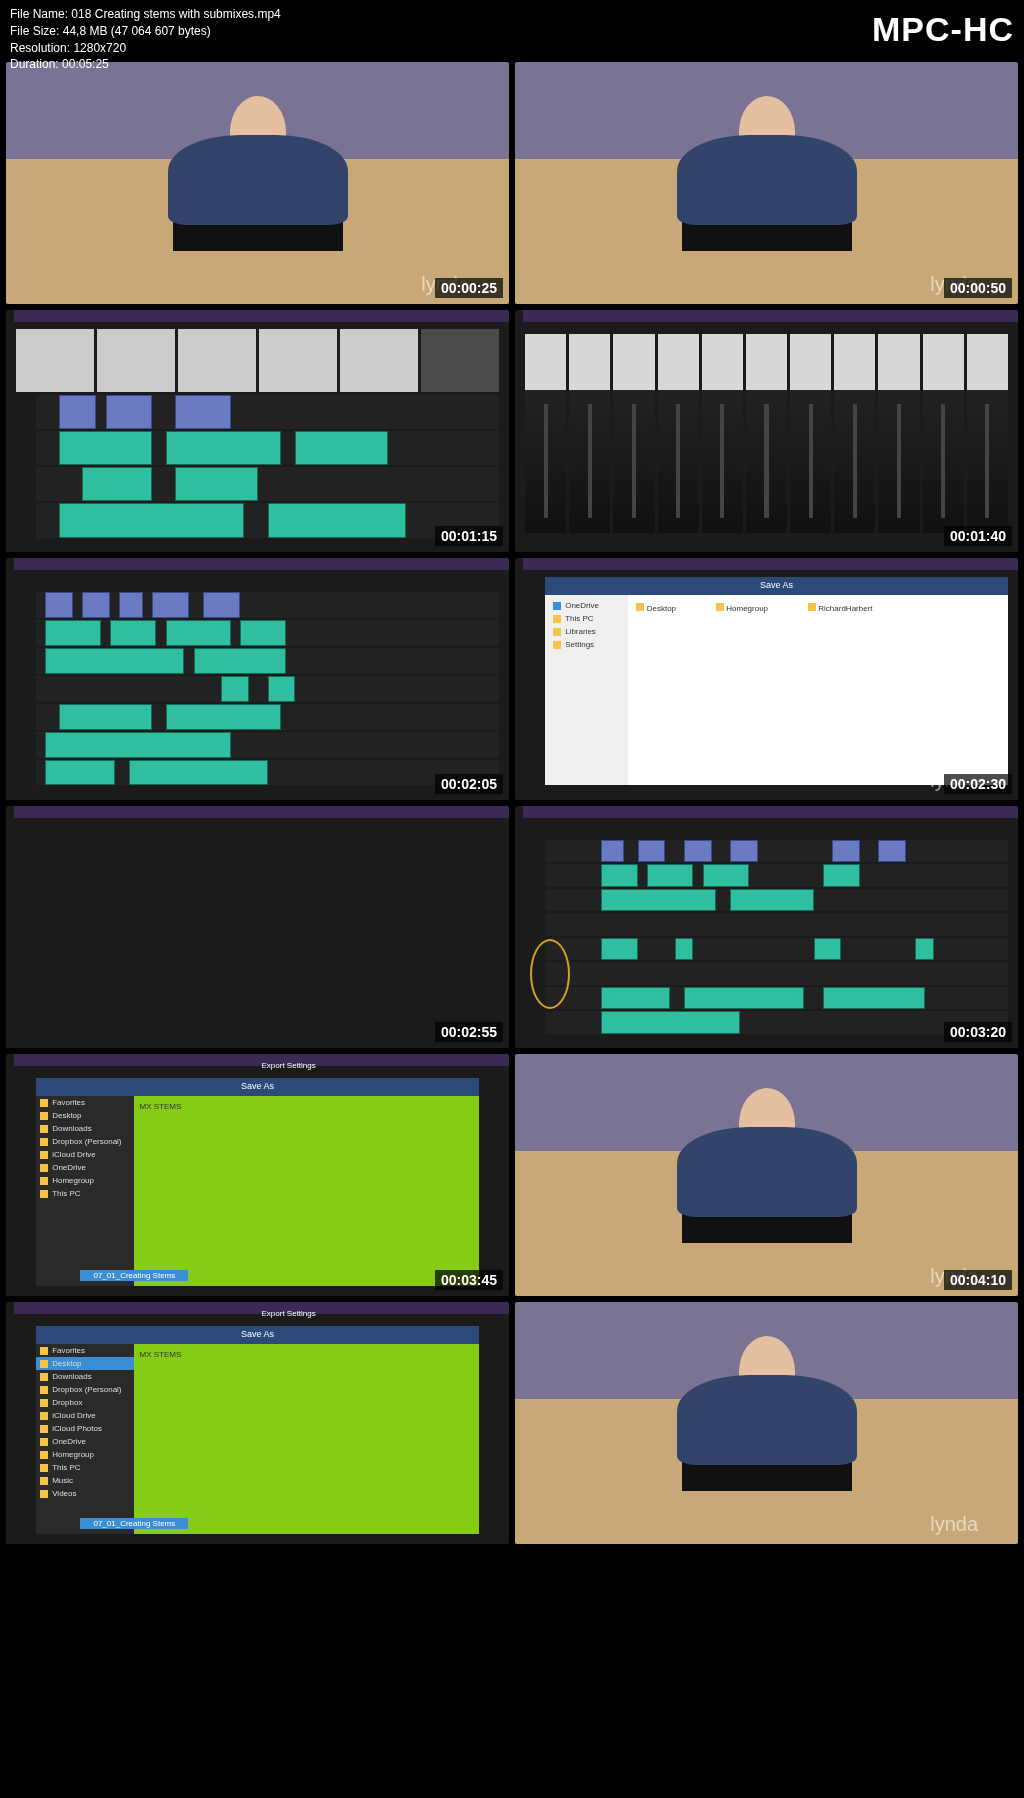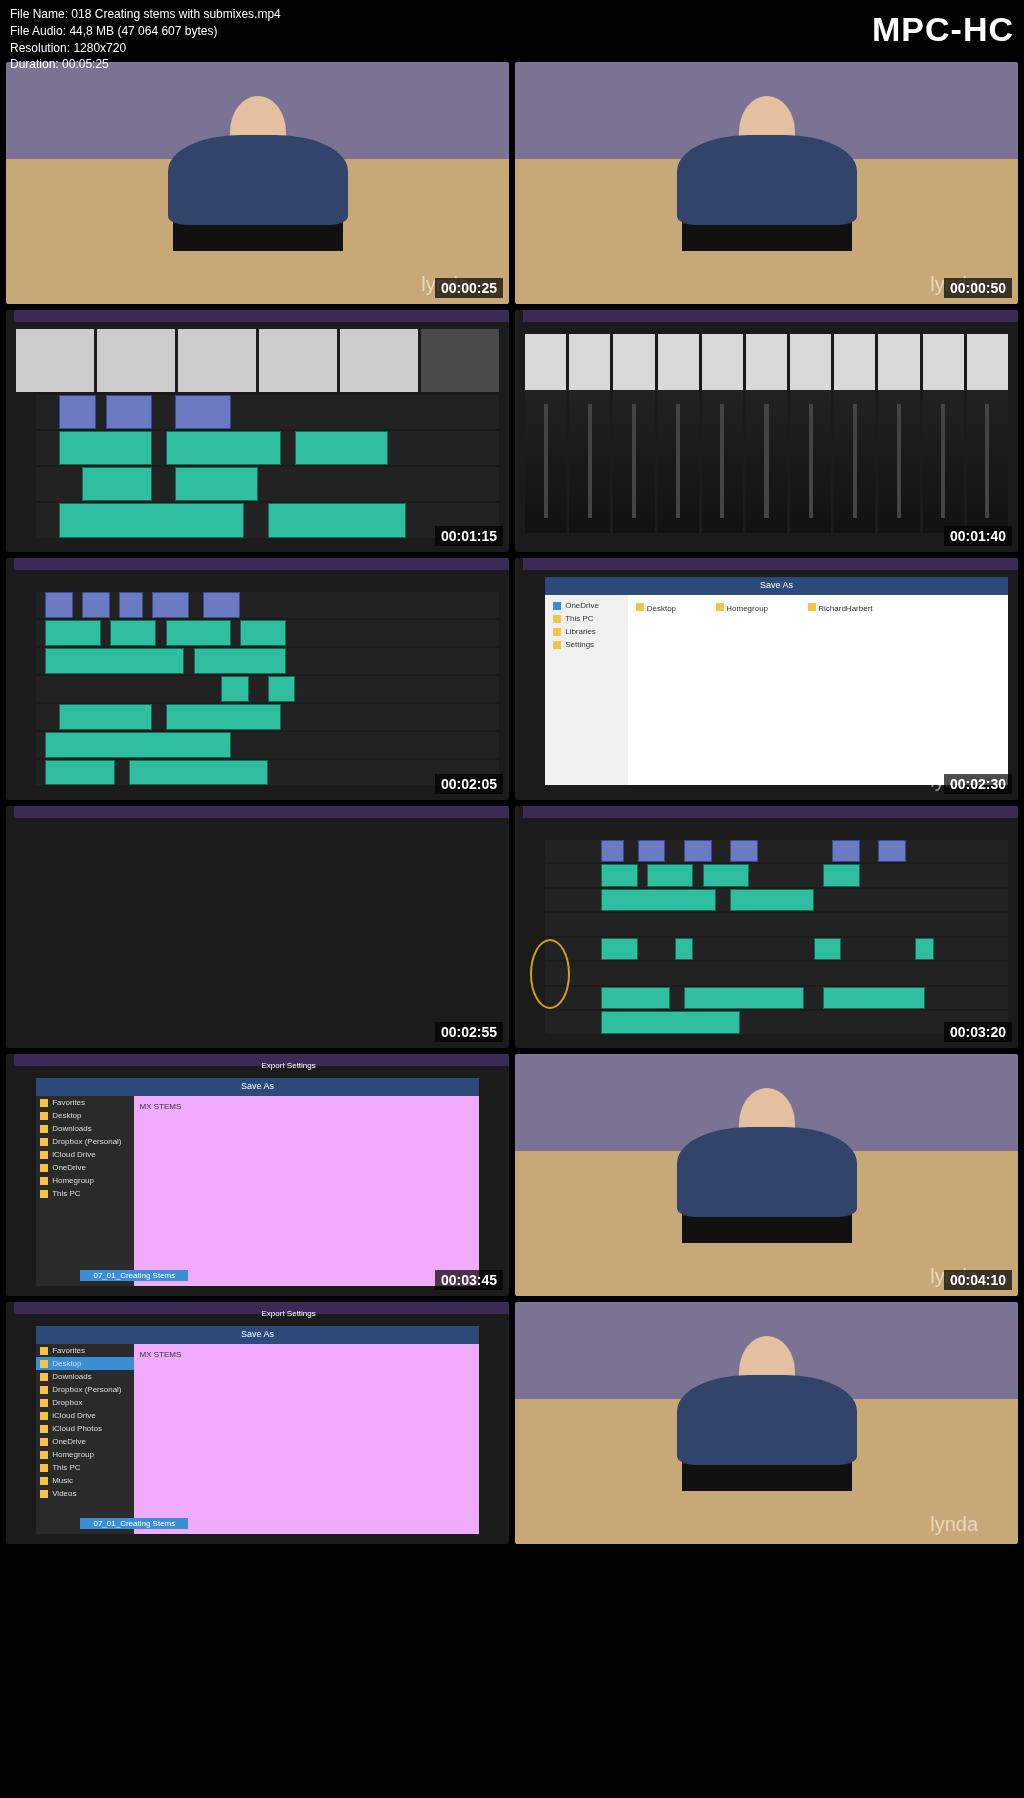--- a/index.html
+++ b/index.html
@@ -27,36 +27,36 @@
   .panelgrid { position:absolute; left:2%; right:2%; top:8%; height:26%; display:flex; gap:3px; }
   .panelgrid .p { flex:1; background:#ccc; }
   .mixer { position:absolute; left:2%; right:2%; top:10%; bottom:8%; display:flex; gap:3px; }
   .mixer .chan { flex:1; display:flex; flex-direction:column; background:#2a2a2a; }
   .mixer .knobrow { height:28%; background:#d8d8d8; }
   .mixer .fader { flex:1; background:linear-gradient(#222,#111); position:relative; }
   .mixer .fader::after { content:""; position:absolute; left:45%; top:10%; bottom:10%; width:10%; background:#444; }
   .dialog { background:#fff; position:relative; }
   .dialog-title { position:absolute; top:0; left:0; right:0; height:18px; background:#2b4a7a; color:#fff; font-size:9px; padding:3px 8px; text-align:center; }
   .dialog-side { position:absolute; top:18px; left:0; bottom:0; width:22%; background:#2a2a2a; }
-  .dialog-main { position:absolute; top:18px; left:22%; right:0; bottom:0; background:#f0abfc; }
+  .dialog-main { position:absolute; top:18px; left:22%; right:0; bottom:0; background:#84cc16; }
   .folder-item { display:flex; align-items:center; gap:4px; padding:2px 4px; font-size:8px; color:#ddd; }
   .folder-icon { width:8px; height:8px; background:#f5c34a; }
   .progress { position:absolute; left:15%; right:15%; top:40%; height:36px; background:#333; }
   .progress-bar { position:absolute; left:10px; right:10px; top:22px; height:8px; background:#222; }
   .progress-fill { height:100%; width:70%; background:#3a8ed4; }
   .hl { background:#3a8ed4; color:#fff; padding:1px 13px; display:inline-block; font-size:8px; }
   .circ { position:absolute; border:2px solid #d4a020; border-radius:50%; }
 </style>
 </head>
 <body>
 
 <div class="header">
   <div class="header-info">
     <div><span>File Name:</span> <span>018 Creating stems with submixes.mp4</span></div>
-    <div><span>File Audio:</span> <span>44,8 MB (47 064 607 bytes)</span></div>
+    <div><span>File Size:</span> <span>44,8 MB (47 064 607 bytes)</span></div>
     <div><span>Resolution:</span> <span>1280x720</span></div>
     <div><span>Duration:</span> <span>00:05:25</span></div>
   </div>
   <div class="header-brand">MPC-HC</div>
 </div>
 
 <div class="grid">
 
   <div class="thumb presenter">
     <div class="laptop"></div>

